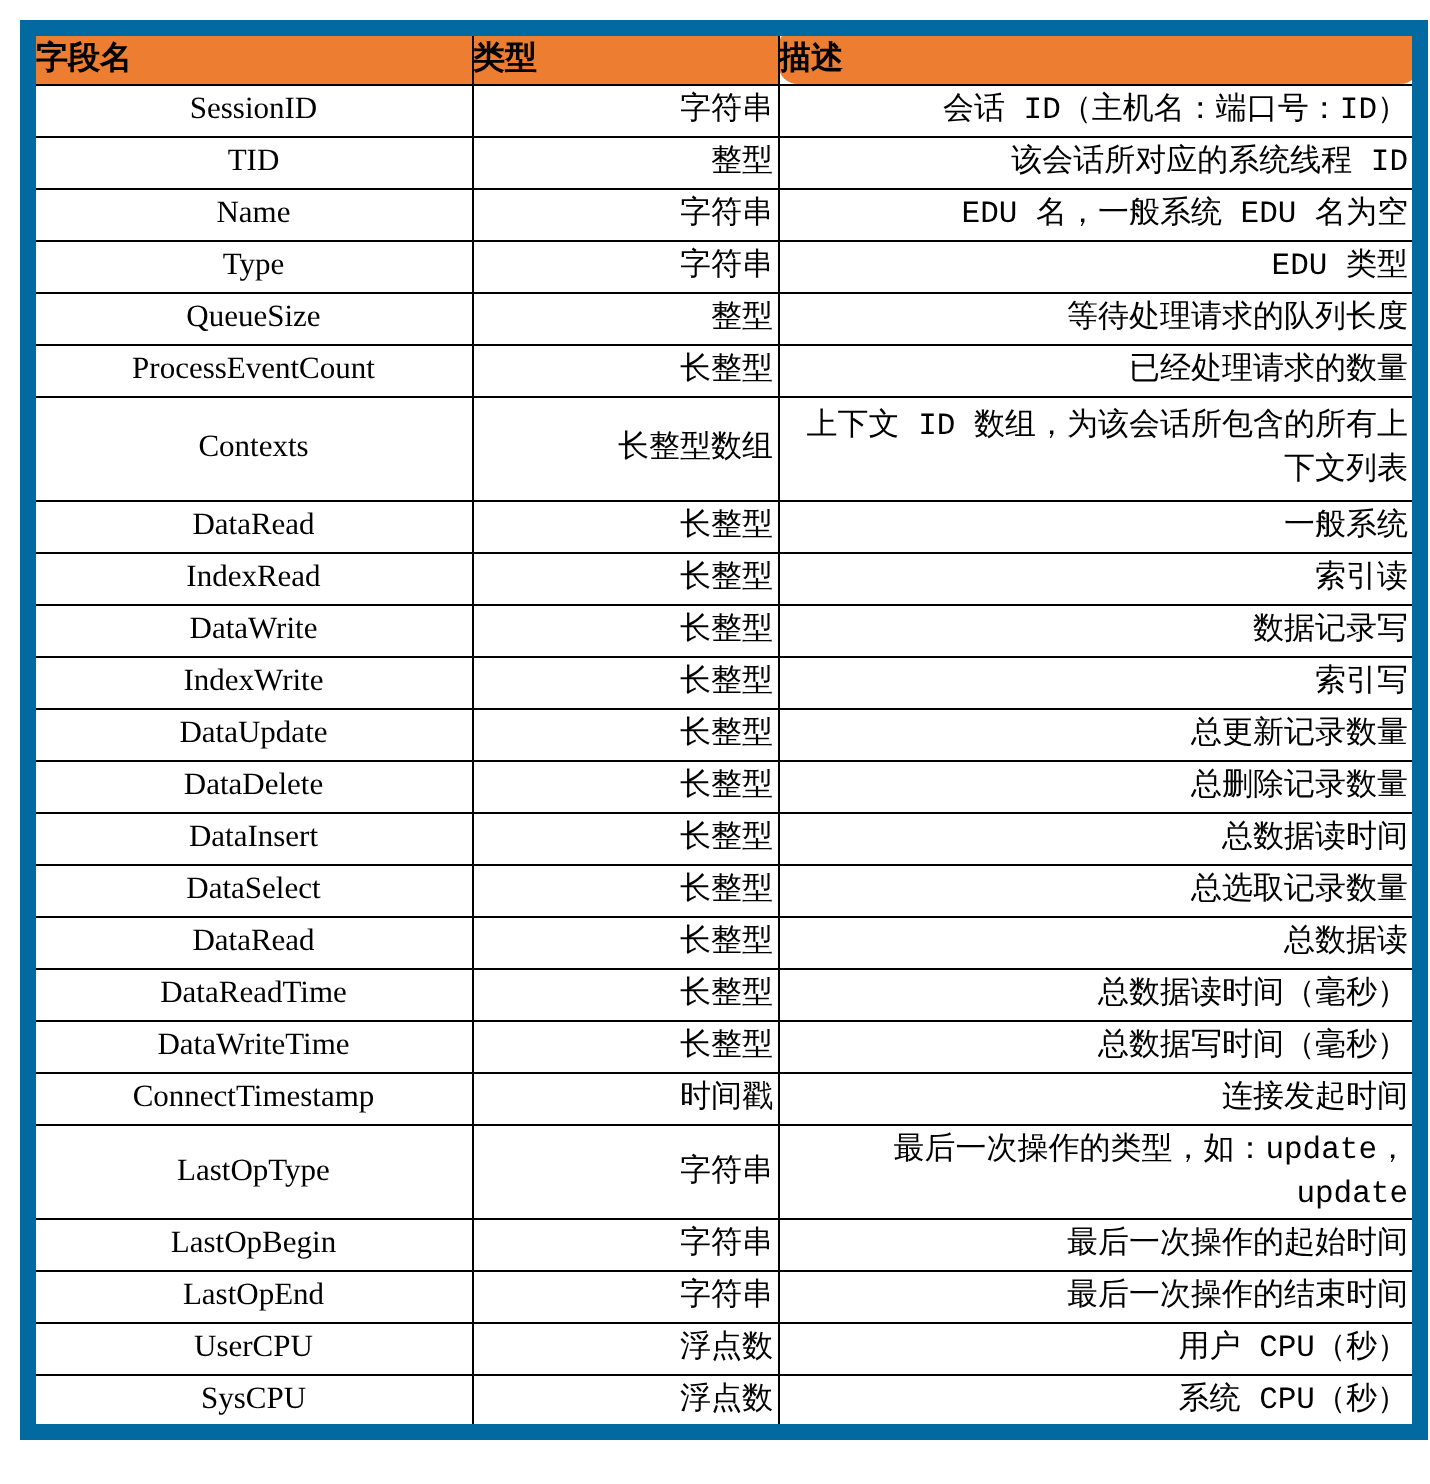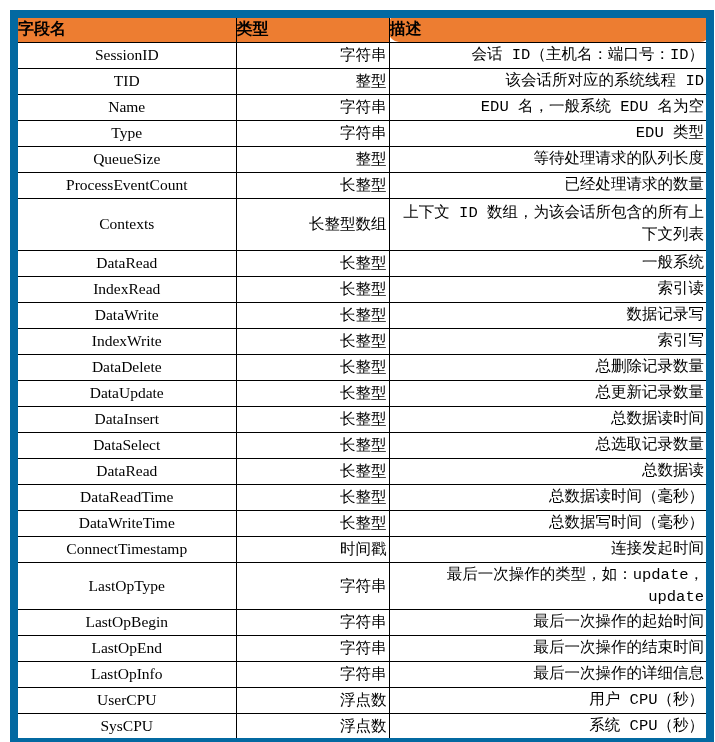--- a/index.html
+++ b/index.html
@@ -146,29 +146,29 @@
     <td class="c3">数据记录写</td>
   </tr>
 
   <tr>
     <td class="c1">IndexWrite</td>
     <td class="c2">长整型</td>
     <td class="c3">索引写</td>
   </tr>
 
   <tr>
+    <td class="c1">DataUpdate</td>
+    <td class="c2">长整型</td>
+    <td class="c3">总更新记录数量</td>
+  </tr>
+
+  <tr>
     <td class="c1">DataDelete</td>
     <td class="c2">长整型</td>
     <td class="c3">总删除记录数量</td>
-  </tr>
-
-  <tr>
-    <td class="c1">DataUpdate</td>
-    <td class="c2">长整型</td>
-    <td class="c3">总更新记录数量</td>
   </tr>
 
   <tr>
     <td class="c1">DataInsert</td>
     <td class="c2">长整型</td>
     <td class="c3">总数据读时间</td>
   </tr>
 
   <tr>
     <td class="c1">DataSelect</td>
@@ -211,25 +211,20 @@
     <td class="c2">字符串</td>
     <td class="c3">最后一次操作的起始时间</td>
   </tr>
 
   <tr>
     <td class="c1">LastOpEnd</td>
     <td class="c2">字符串</td>
     <td class="c3">最后一次操作的结束时间</td>
   </tr>
 
-  <tr>
-    <td class="c1">LastOpInfo</td>
-    <td class="c2">字符串</td>
-    <td class="c3">最后一次操作的详细信息</td>
-  </tr>
 
   <tr>
     <td class="c1">UserCPU</td>
     <td class="c2">浮点数</td>
     <td class="c3">用户 CPU（秒）</td>
   </tr>
 
   <tr>
     <td class="c1">SysCPU</td>
     <td class="c2">浮点数</td>

